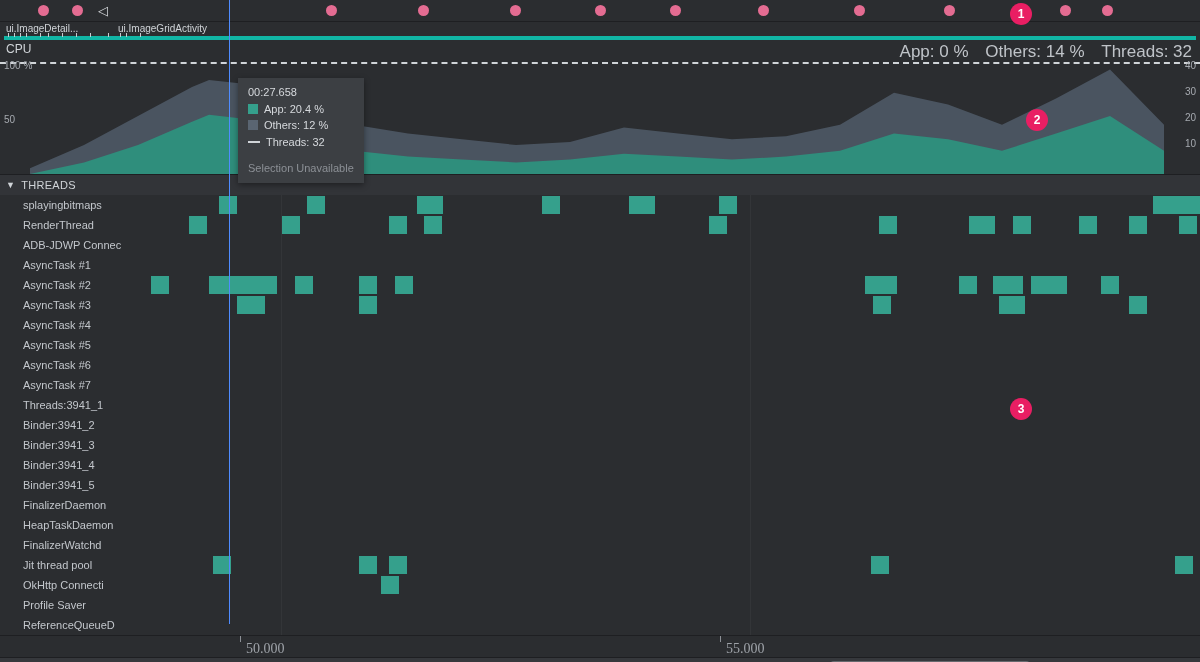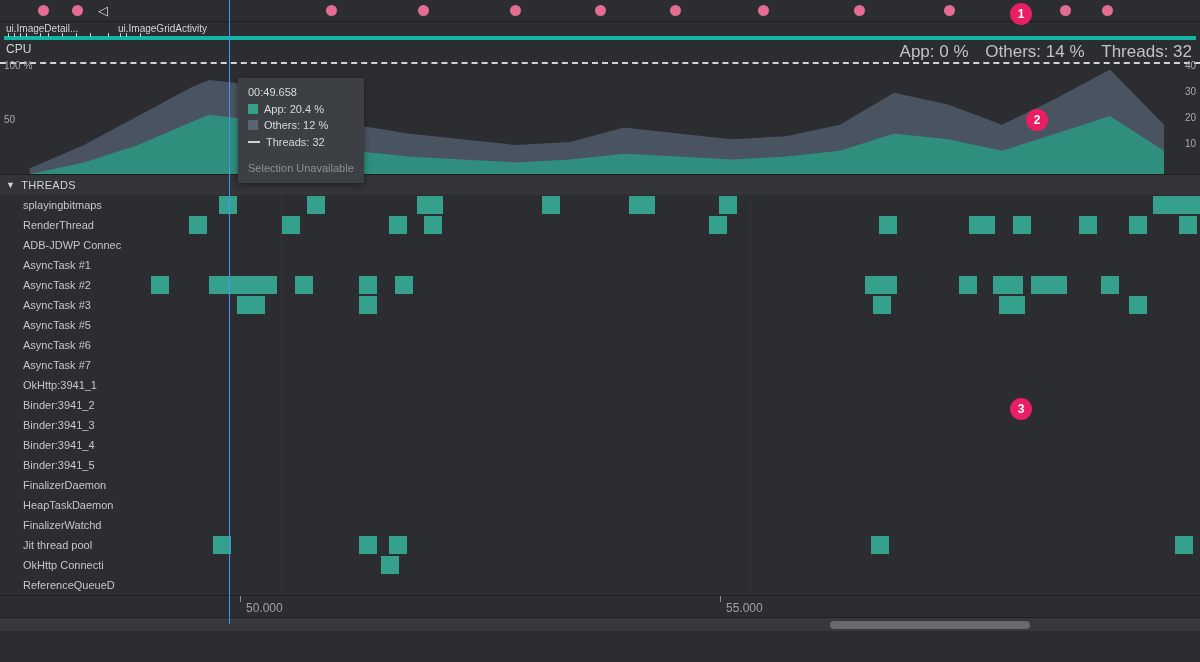--- a/index.html
+++ b/index.html
@@ -167,22 +167,23 @@
   }
   .time-tick {
     position: absolute;
     top: 0;
     width: 1px; height: 6px;
     background: #8c9096;
   }
   .time-label {
     position: absolute;
     top: 5px;
-    font-size: 12px;
+    font-size: 14px;
     color: #9ea2a8;
+    font-family: Liberation Serif, serif;
   }
   .hscroll {
     height: 14px;
     background: #36383c;
     position: relative;
     border-top: 1px solid #1e1f22;
   }
   .hscroll-thumb {
     position: absolute;
     top: 3px; height: 8px;
@@ -267,21 +268,21 @@
   <span class="y-label left" style="top: 2px;">100 %</span>
       <span class="y-label left" style="top: 56px;">50</span>
       <span class="y-label right" style="top: 2px;">40</span>
       <span class="y-label right" style="top: 28px;">30</span>
       <span class="y-label right" style="top: 54px;">20</span>
       <span class="y-label right" style="top: 80px;">10</span>
     </div>
 </div>
 
 <div class="tooltip" style="left:238px; top:78px;">
-  <div>00:49.658</div>
+  <div>00:27.658</div>
   <div class="tt-row">
       <span class="tt-swatch app"></span>
       <span>App: 20.4 %</span>
     </div>
   <div class="tt-row">
       <span class="tt-swatch others"></span>
       <span>Others: 12 %</span>
     </div>
   <div class="tt-row">
       <span class="tt-swatch threads"></span>
@@ -355,33 +356,37 @@
         <div class="thread-label">AsyncTask #3</div>
         <div class="thread-track">
           <div class="seg" style="left: 91px; width: 28px;"></div>
           <div class="seg" style="left: 213px; width: 18px;"></div>
           <div class="seg" style="left: 727px; width: 18px;"></div>
           <div class="seg" style="left: 853px; width: 26px;"></div>
           <div class="seg" style="left: 983px; width: 18px;"></div>
         </div>
       </div>
       <div class="thread-row">
+        <div class="thread-label">AsyncTask #4</div>
+        <div class="thread-track"></div>
+      </div>
+      <div class="thread-row">
         <div class="thread-label">AsyncTask #5</div>
         <div class="thread-track"></div>
       </div>
       <div class="thread-row">
         <div class="thread-label">AsyncTask #6</div>
         <div class="thread-track"></div>
       </div>
       <div class="thread-row">
         <div class="thread-label">AsyncTask #7</div>
         <div class="thread-track"></div>
       </div>
       <div class="thread-row">
-        <div class="thread-label">OkHttp:3941_1</div>
+        <div class="thread-label">Threads:3941_1</div>
         <div class="thread-track"></div>
       </div>
       <div class="thread-row">
         <div class="thread-label">Binder:3941_2</div>
         <div class="thread-track"></div>
       </div>
       <div class="thread-row">
         <div class="thread-label">Binder:3941_3</div>
         <div class="thread-track"></div>
       </div>
@@ -413,20 +418,24 @@
           <div class="seg" style="left: 243px; width: 18px;"></div>
           <div class="seg" style="left: 725px; width: 18px;"></div>
           <div class="seg" style="left: 1029px; width: 18px;"></div>
         </div>
       </div>
       <div class="thread-row">
         <div class="thread-label">OkHttp Connecti</div>
         <div class="thread-track">
           <div class="seg" style="left: 235px; width: 18px;"></div>
         </div>
+      </div>
+      <div class="thread-row">
+        <div class="thread-label">Profile Saver</div>
+        <div class="thread-track"></div>
       </div>
       <div class="thread-row">
         <div class="thread-label">ReferenceQueueD</div>
         <div class="thread-track"></div>
       </div>
     </div>
 </div>
 
 <div class="time-ruler" id="time-ruler">
     <div class="time-tick" style="left: 240px;"></div>

